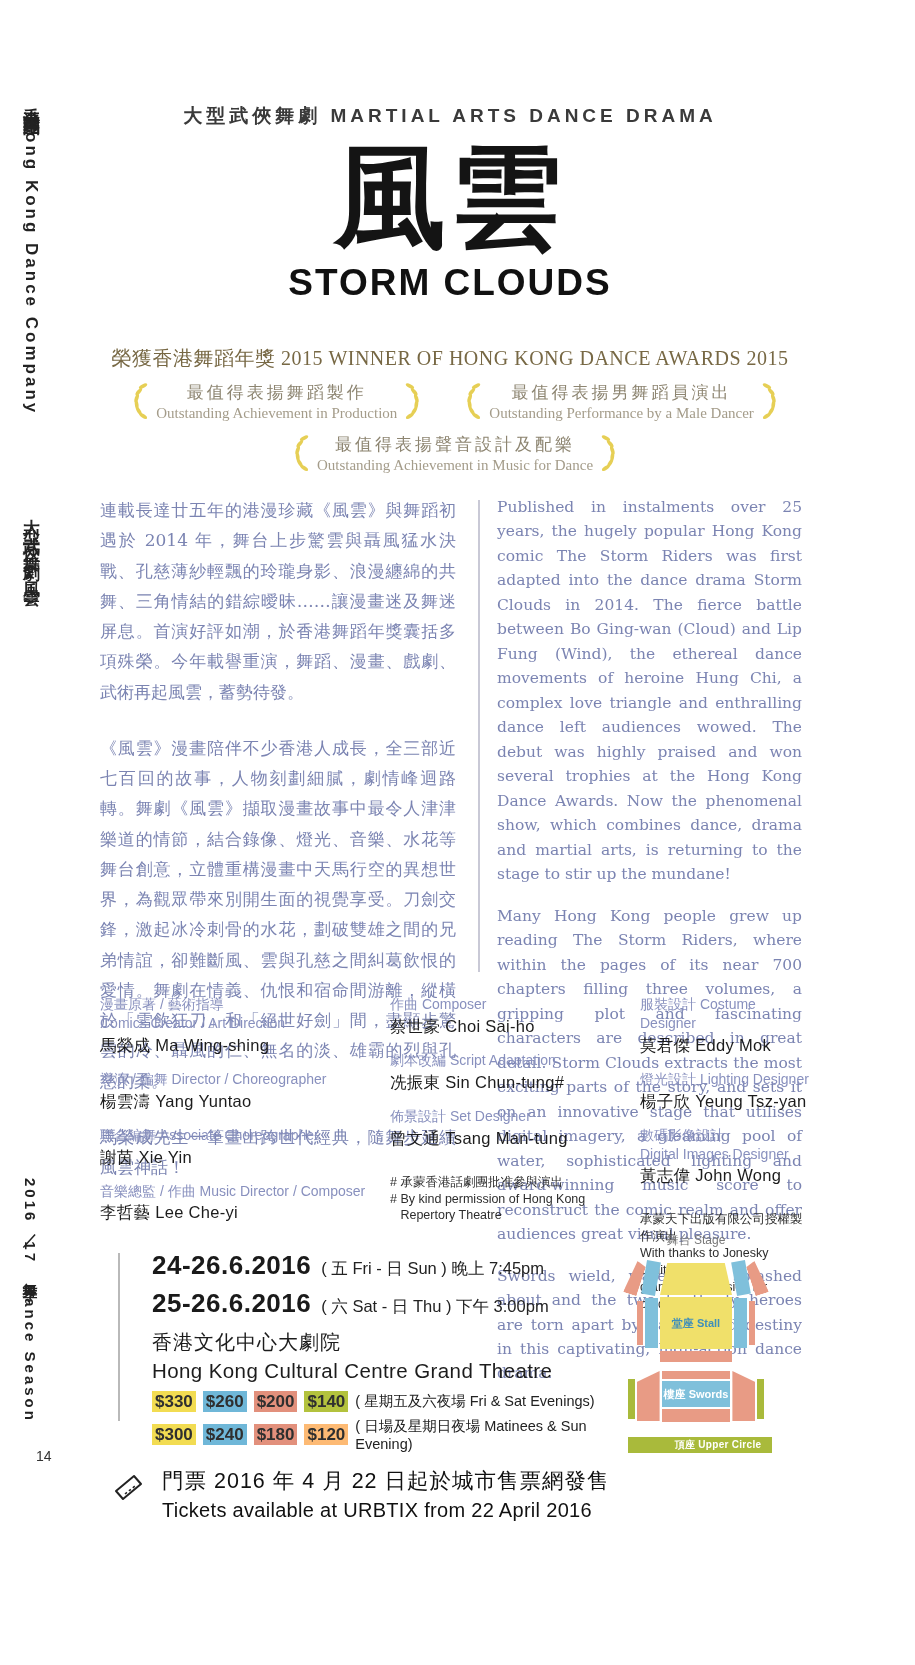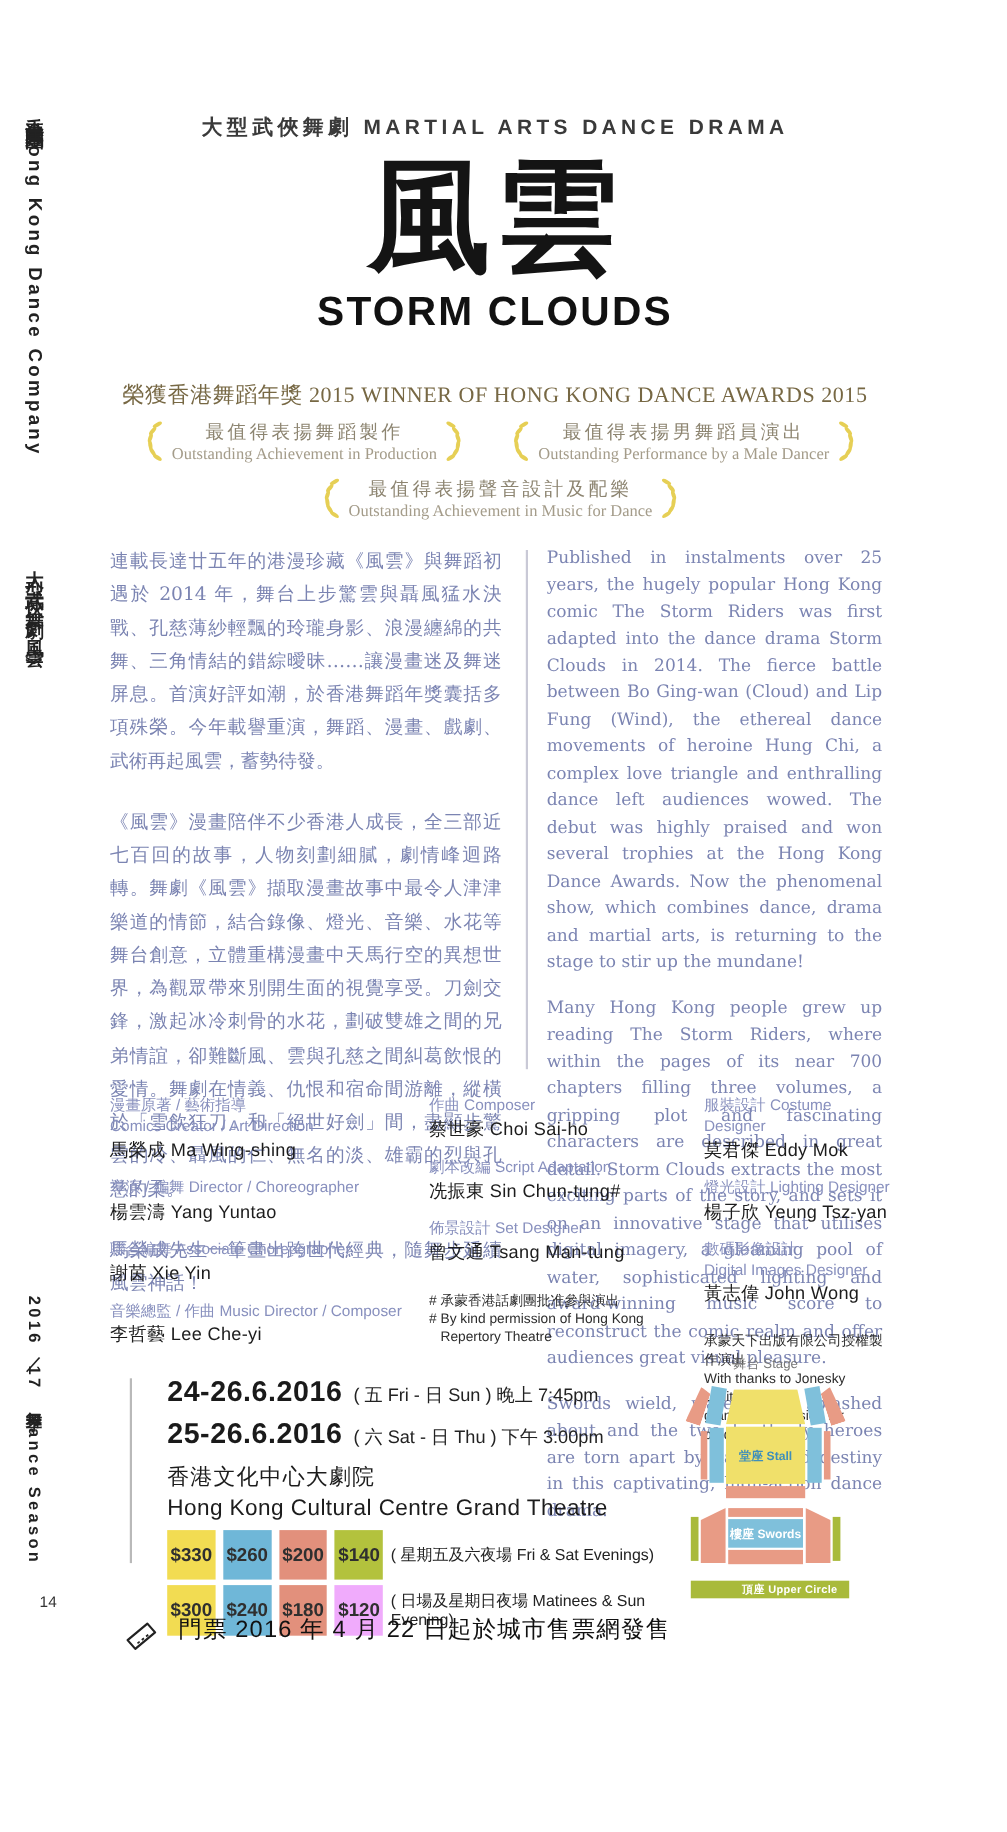--- a/index.html
+++ b/index.html
@@ -78,21 +78,21 @@
   .schedule { position:absolute; left:152px; top:1250px; width:480px; }
   .date-row { display:flex; align-items:baseline; margin-bottom:7px; }
   .date-big { font-size:26px; font-weight:800; color:#1a1a1a; letter-spacing:0.5px; }
   .date-detail { font-size:16.5px; color:#222; margin-left:10px; }
   .venue-zh { font-size:20px; color:#1c1c1c; margin-top:10px; letter-spacing:1px; }
   .venue-en { font-size:20.5px; color:#1c1c1c; margin-top:3px; letter-spacing:0.4px; }
   .price-row { margin-top:8px; display:flex; align-items:center; }
   .price-row + .price-row { margin-top:5px; }
   .price-pill {
     display:inline-block; font-size:17px; font-weight:800; color:#2f2f2f;
-    padding:12px 3px; margin-right:7px; line-height:1.25;
+    padding:0 3px; margin-right:7px; line-height:1.25;
   }
   .price-note { font-size:14.5px; color:#222; }
 
   
   .seatmap { position:absolute; left:628px; top:1232px; width:136px; }
   .stage-label { text-align:center; font-size:12px; color:#777; margin-bottom:6px; }
   .srow { display:flex; justify-content:center; gap:2px; }
   .c-yellow { background:#f0e06a; }
   .c-blue   { background:#7fc0db; }
   .c-salmon { background:#e89b85; }
@@ -321,21 +321,21 @@
       <span class="price-pill" style="background:#f2dc52">$330</span>
       <span class="price-pill" style="background:#6fb7d8">$260</span>
       <span class="price-pill" style="background:#e2907c">$200</span>
       <span class="price-pill" style="background:#b3c23d">$140</span>
       <span class="price-note">( 星期五及六夜場 Fri &amp; Sat Evenings)</span>
     </div>
     <div class="price-row">
       <span class="price-pill" style="background:#f2dc52">$300</span>
       <span class="price-pill" style="background:#6fb7d8">$240</span>
       <span class="price-pill" style="background:#e2907c">$180</span>
-      <span class="price-pill" style="background:#f0abfc">$120</span>
+      <span class="price-pill" style="background:#fdba74">$120</span>
       <span class="price-note">( 日場及星期日夜場 Matinees &amp; Sun Evening)</span>
     </div>
   </div>
 
   <div class="seatmap">
     <div class="stage-label">舞台 Stage</div>
     <div class="srow rowA">
       <div class="wing wingL1 c-salmon"></div>
       <div class="wing wingL2 c-blue"></div>
       <div class="blockA c-yellow"></div>
@@ -368,16 +368,17 @@
 
   <div class="tickets">
     <div class="ticket-icon-box">
       <svg width="36" height="30" viewBox="0 0 36 30">
         <path d="M6 19 L24 4 L31 12 L13 27 Z" fill="none" stroke="#222" stroke-width="2" stroke-linejoin="round"></path>
         <path d="M15 22 l10 -8" stroke="#222" stroke-width="1.6" stroke-dasharray="2.5 2.5"></path>
       </svg>
     </div>
     <div>
       <div class="ticket-zh">門票 2016 年 4 月 22 日起於城市售票網發售</div>
+      <div class="ticket-en">Tickets available at URBTIX from 22 April 2016</div>
     </div>
   </div>
 
 </div>
 
 </body></html>

